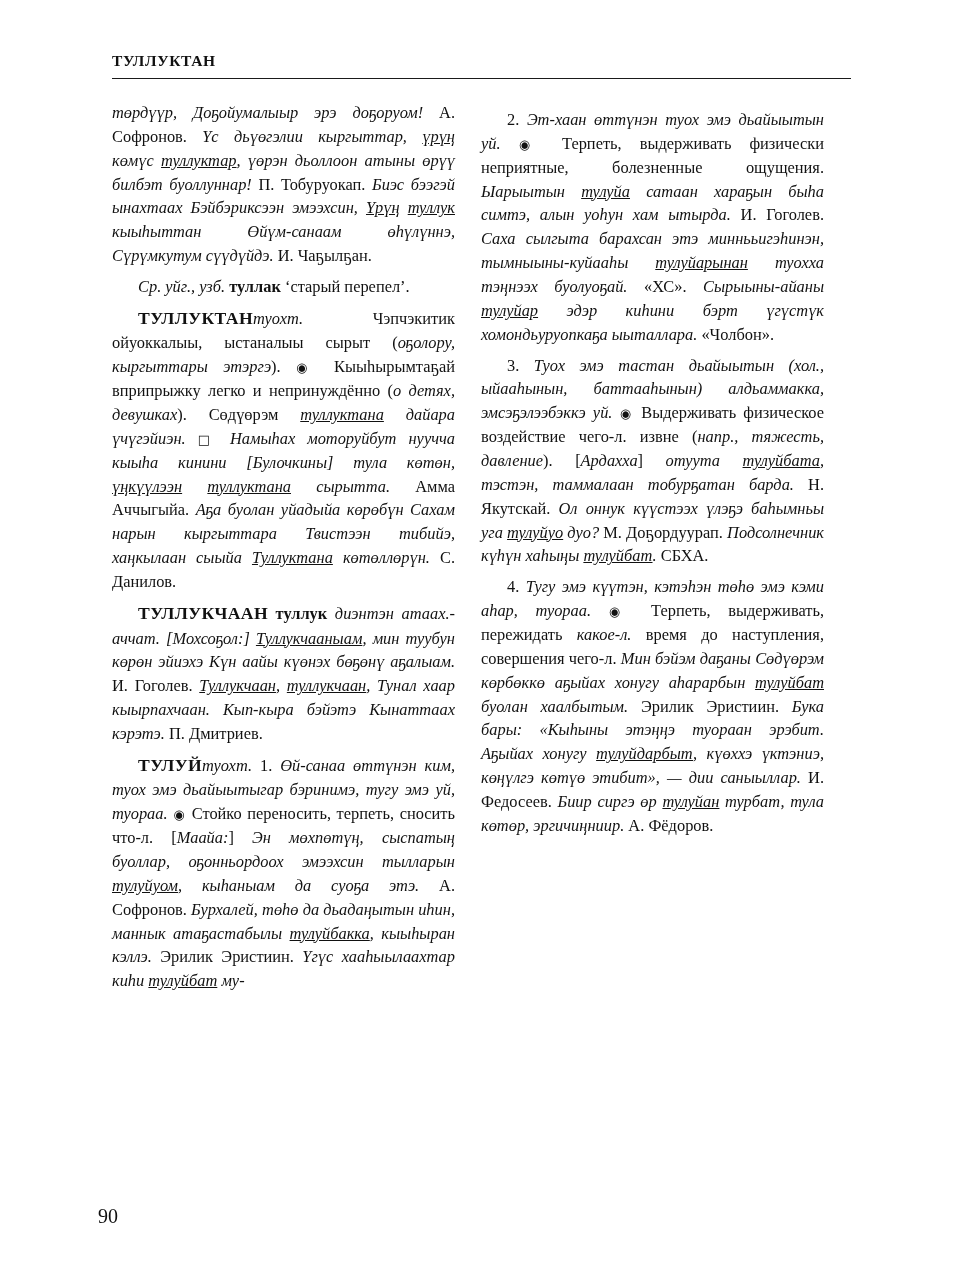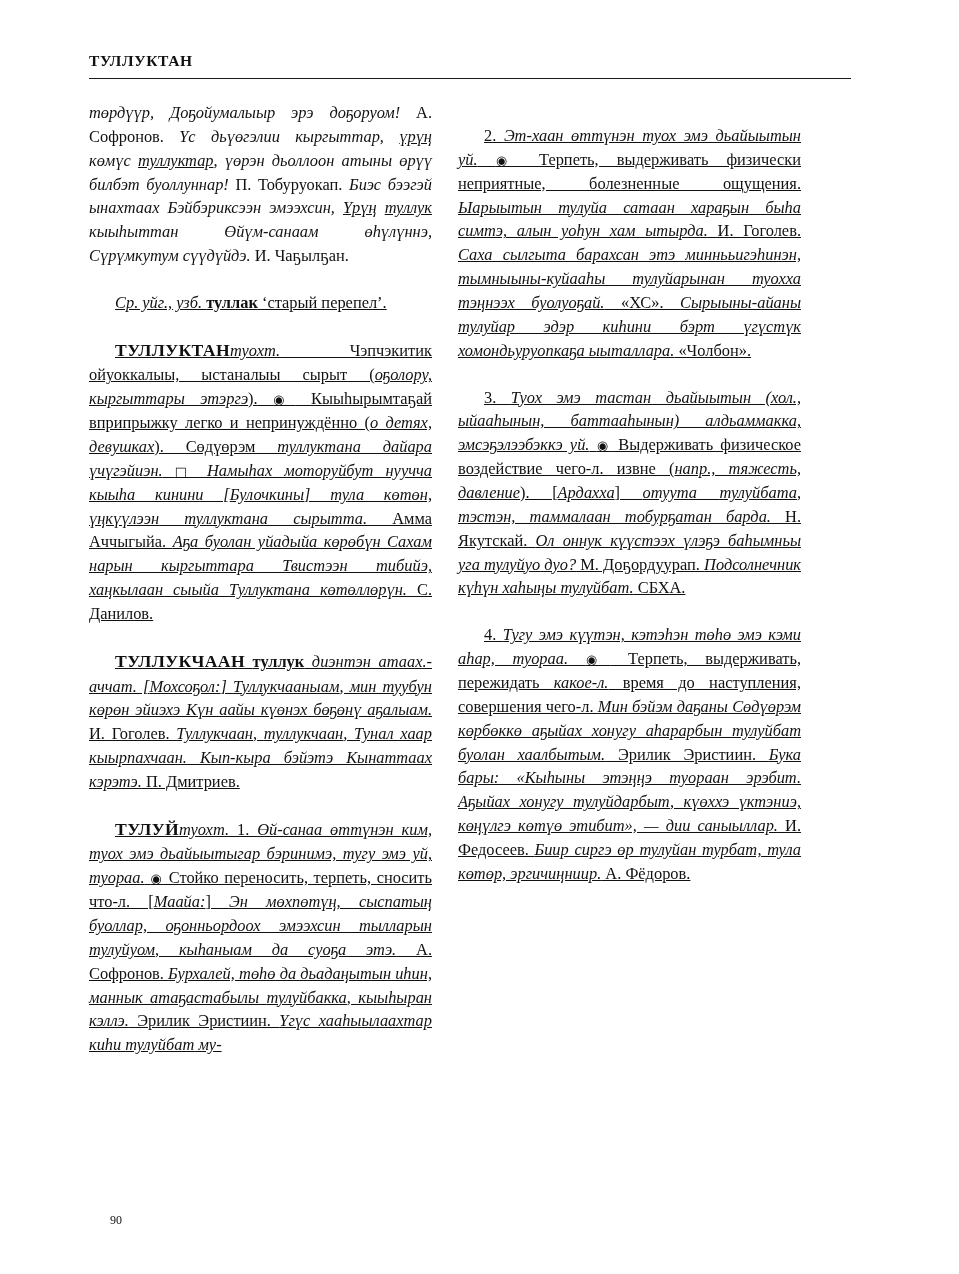--- a/index.html
+++ b/index.html
@@ -9,21 +9,21 @@
     height: 1274px;
     background: #ffffff;
     font-family: "Liberation Serif", serif;
     color: #111111;
     overflow: hidden;
   }
   .page {
     position: relative;
     width: 959px;
     height: 1274px;
-    padding: 52px 108px 0 89px;
+    padding: 52px 108px 0 112px;
   }
   .running-head {
     font-family: "Liberation Serif", serif;
     font-weight: bold;
     font-size: 15.5px;
     letter-spacing: 0.6px;
     color: #111;
     padding-bottom: 8px;
   }
   .rule {
@@ -53,27 +53,27 @@
   .hw {
     font-weight: bold;
     font-size: 17.6px;
     letter-spacing: 0.4px;
   }
   .u { text-decoration: underline; }
   .u.it { text-decoration: underline; }
   .sym { font-family: "DejaVu Sans", sans-serif; font-size: 13px; }
   .folio {
     position: absolute;
-    left: 110px;
+    left: 98px;
     bottom: 46px;
-    font-size: 12px;
+    font-size: 20px;
     font-family: "Liberation Serif", serif;
     text-align: right;
   }
-  .blk { margin-top: 23px; text-decoration: underline; }
+  .blk { margin-top: 7px; }
 </style>
 </head>
 <body>
 
 <div class="page">
 
   <div class="running-head">ТУЛЛУКТАН</div>
   <div class="rule"></div>
 
   <div class="columns">

